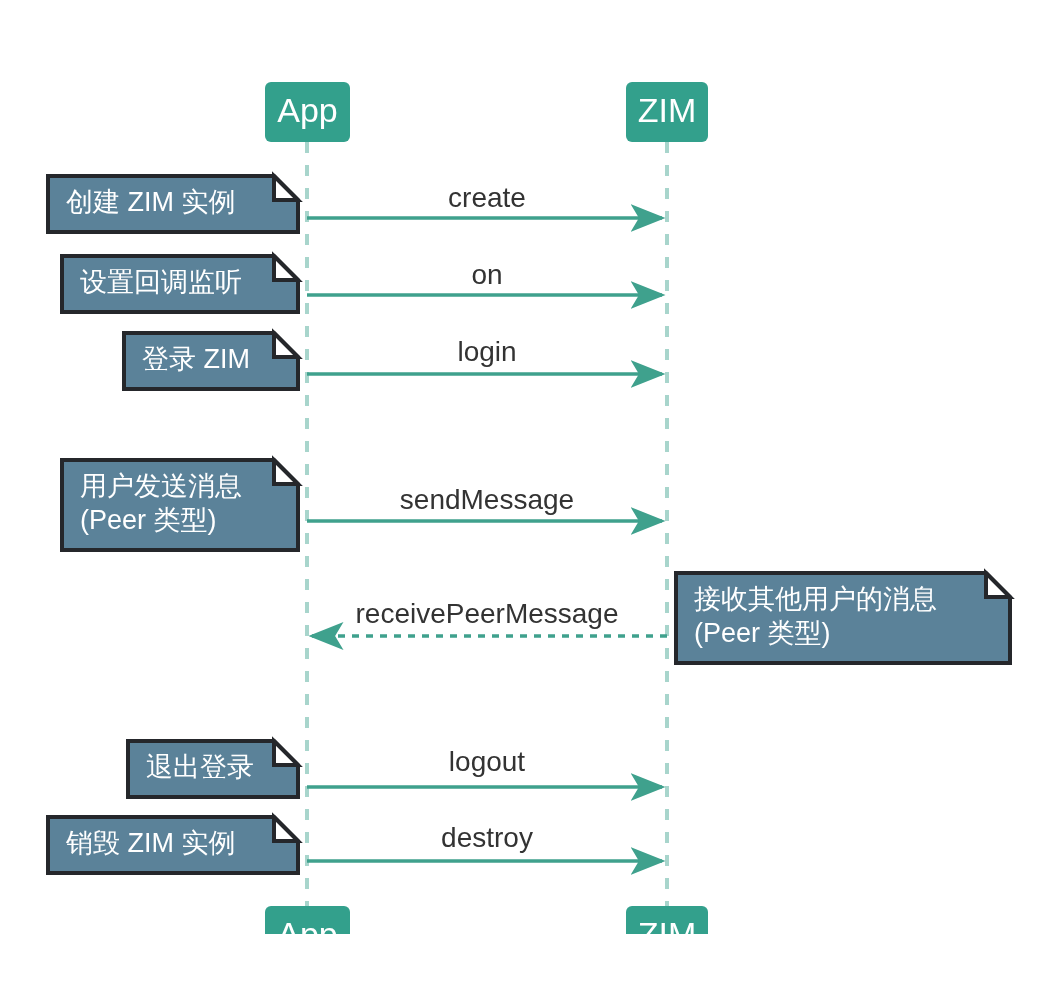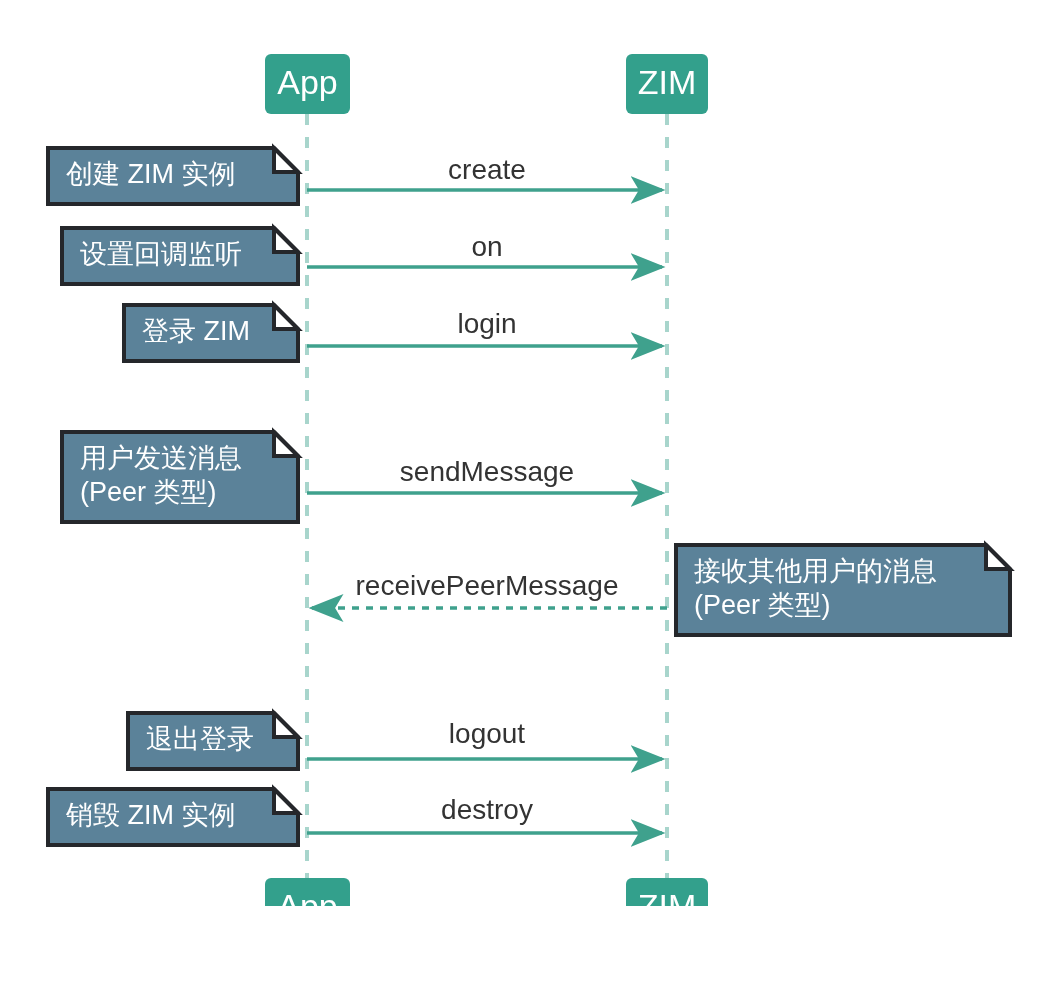--- a/index.html
+++ b/index.html
@@ -10,20 +10,21 @@
   }
   body {
     font-family: "Liberation Sans", "DejaVu Sans", sans-serif;
   }
   #diagram-root {
     position: relative;
     width: 1060px;
     height: 906px;
     background: #ffffff;
     overflow: hidden;
+    margin-top: 28px;
   }
   svg.canvas {
     position: absolute;
     left: 0;
     top: 0;
     width: 1060px;
     height: 992px;
     display: block;
   }
   

